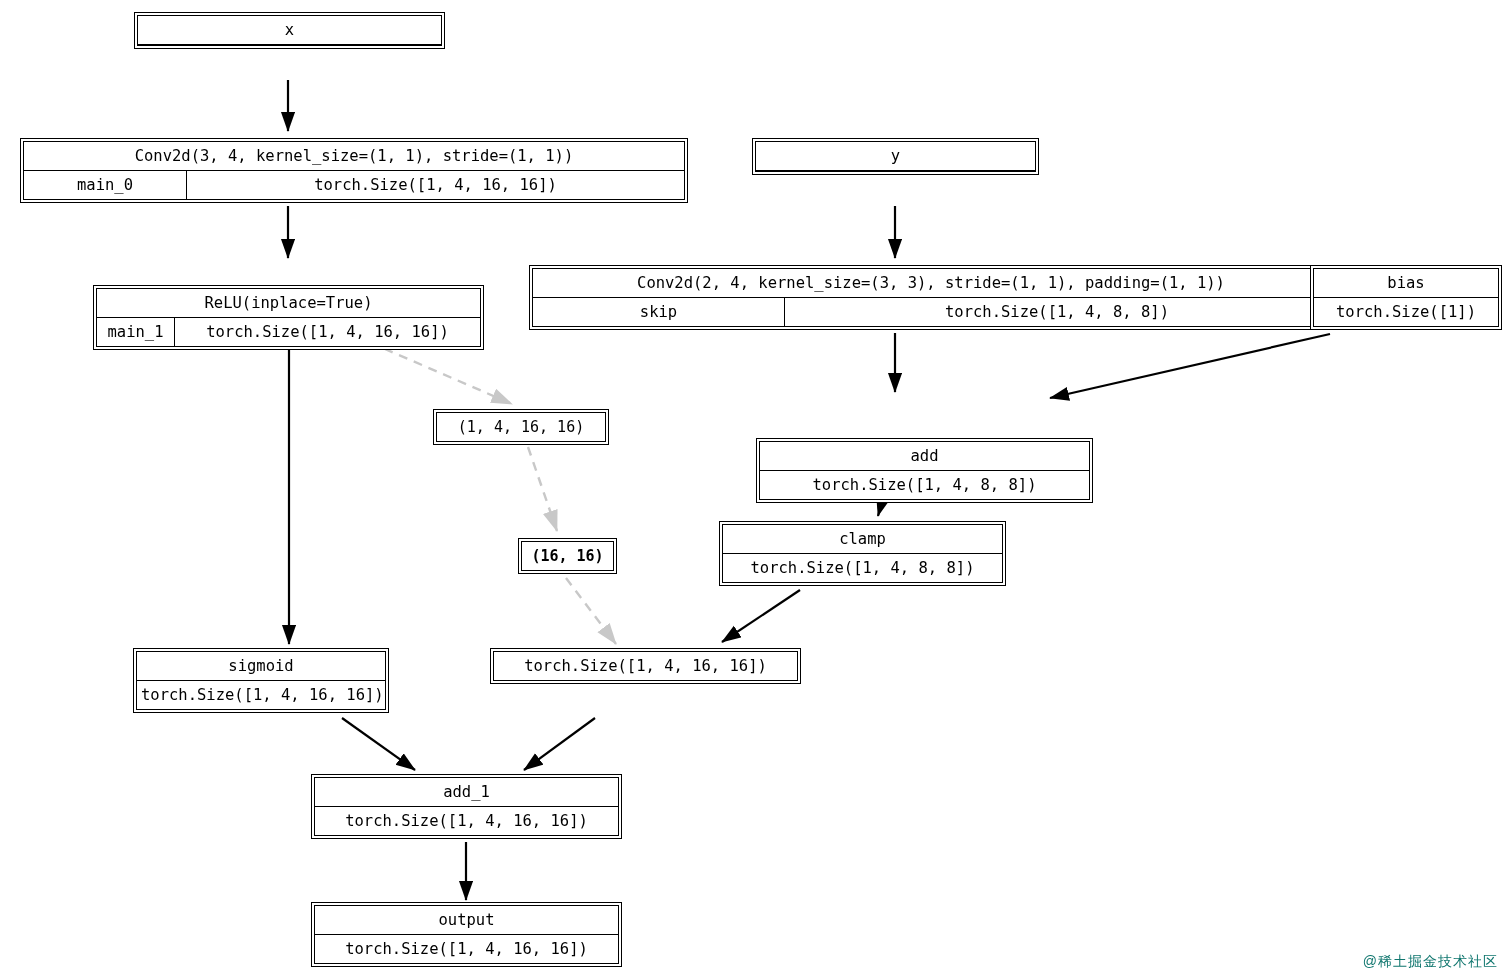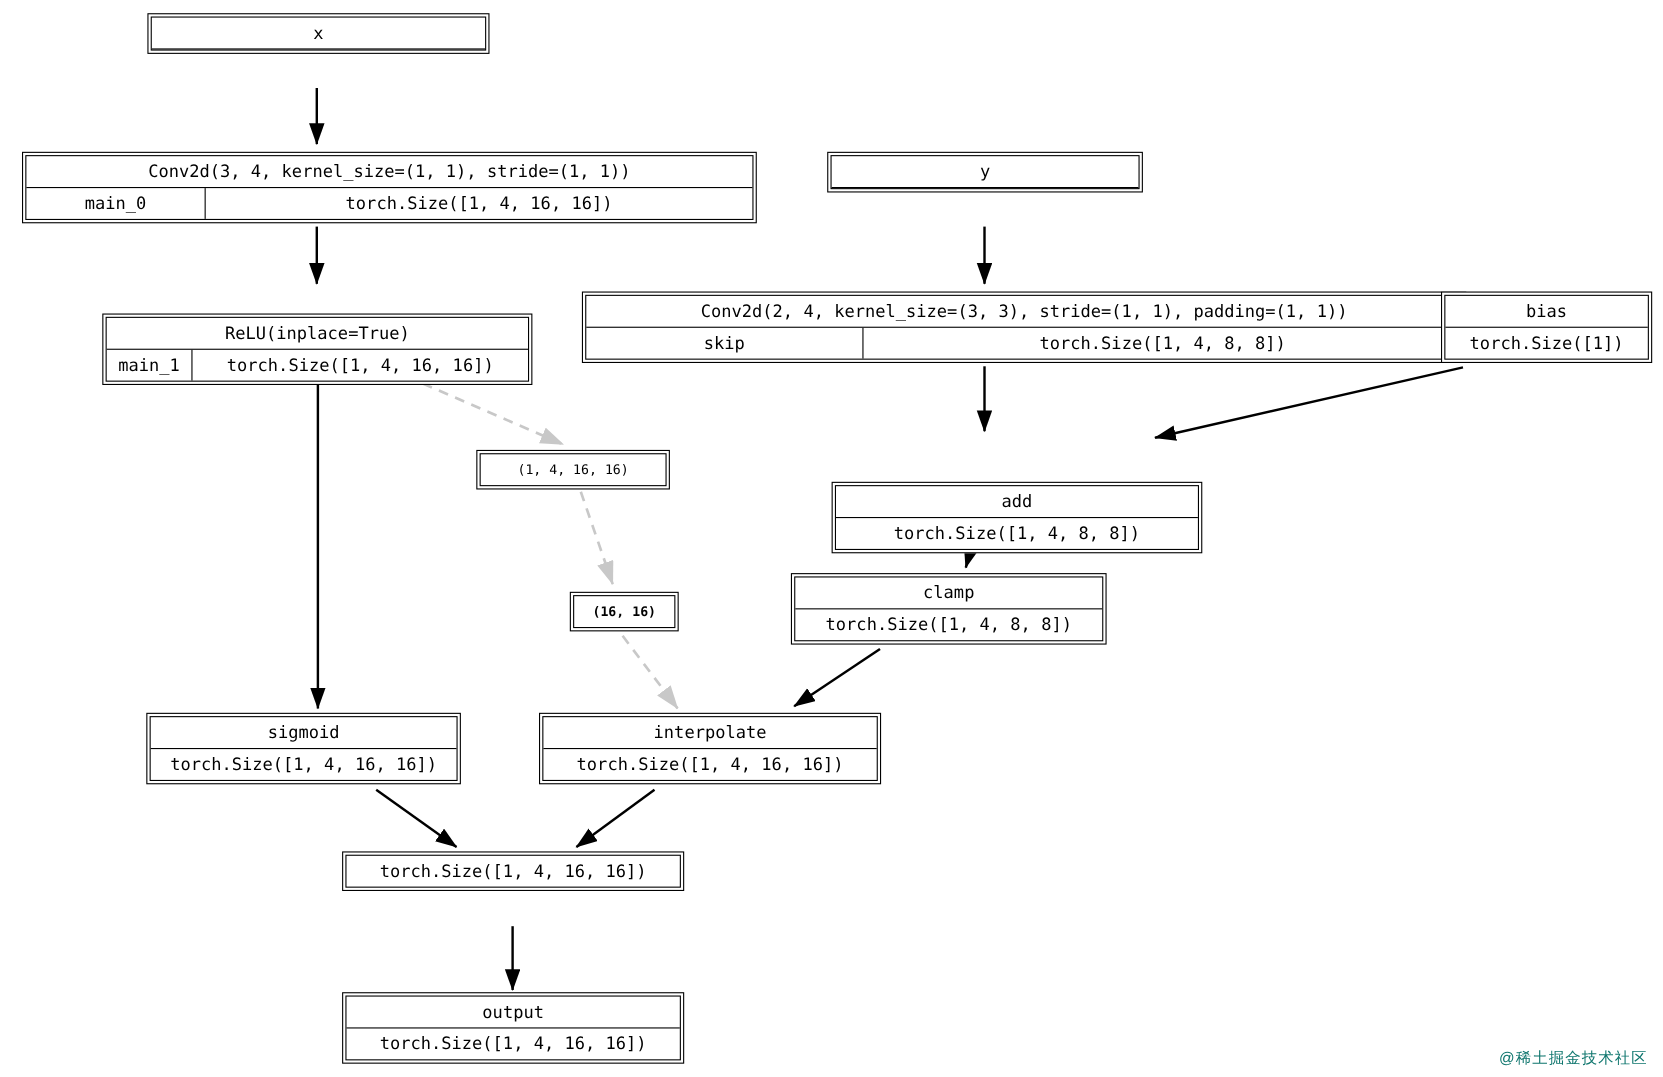--- a/index.html
+++ b/index.html
@@ -56,21 +56,21 @@
     padding: 0 4px;
   }
   .cell.sep {
     border-left: 1px solid #000000;
   }
   .cell.grow {
     flex: 1 1 auto;
   }
   
   .node.simple .cell {
-    font-size: 12px;
+    font-size: 15px;
   }
   .watermark {
     position: absolute;
     right: 14px;
     bottom: 8px;
     color: #0f766e;
     font-size: 14px;
     font-family: Liberation Sans, sans-serif;
     letter-spacing: 1px;
     white-space: nowrap;
@@ -214,44 +214,44 @@
   </div>
 
   <div class="node simple" style="left:518px; top:538px; width:99px;font-weight:bold;">
     <div class="inner">
       <div class="row">
         <div class="cell grow">(16, 16)</div>
       </div>
     </div>
   </div>
 
-  <div class="node" style="left:133px; top:648px; width:286px;">
+  <div class="node" style="left:133px; top:648px; width:256px;">
     <div class="inner">
       <div class="row top">
         <div class="cell grow">sigmoid</div>
       </div>
       <div class="row">
         <div class="cell grow">torch.Size([1, 4, 16, 16])</div>
       </div>
     </div>
   </div>
 
   <div class="node" style="left:490px; top:648px; width:311px;">
     <div class="inner">
-      <div class="row top">
-        <div class="cell grow">interpolate</div>
-      </div>
       <div class="row">
         <div class="cell grow">torch.Size([1, 4, 16, 16])</div>
       </div>
     </div>
   </div>
 
   <div class="node" style="left:311px; top:774px; width:311px;">
     <div class="inner">
+      <div class="row top">
+        <div class="cell grow">add_1</div>
+      </div>
       <div class="row">
         <div class="cell grow">torch.Size([1, 4, 16, 16])</div>
       </div>
     </div>
   </div>
 
   <div class="node" style="left:311px; top:902px; width:311px;">
     <div class="inner">
       <div class="row top">
         <div class="cell grow">output</div>

